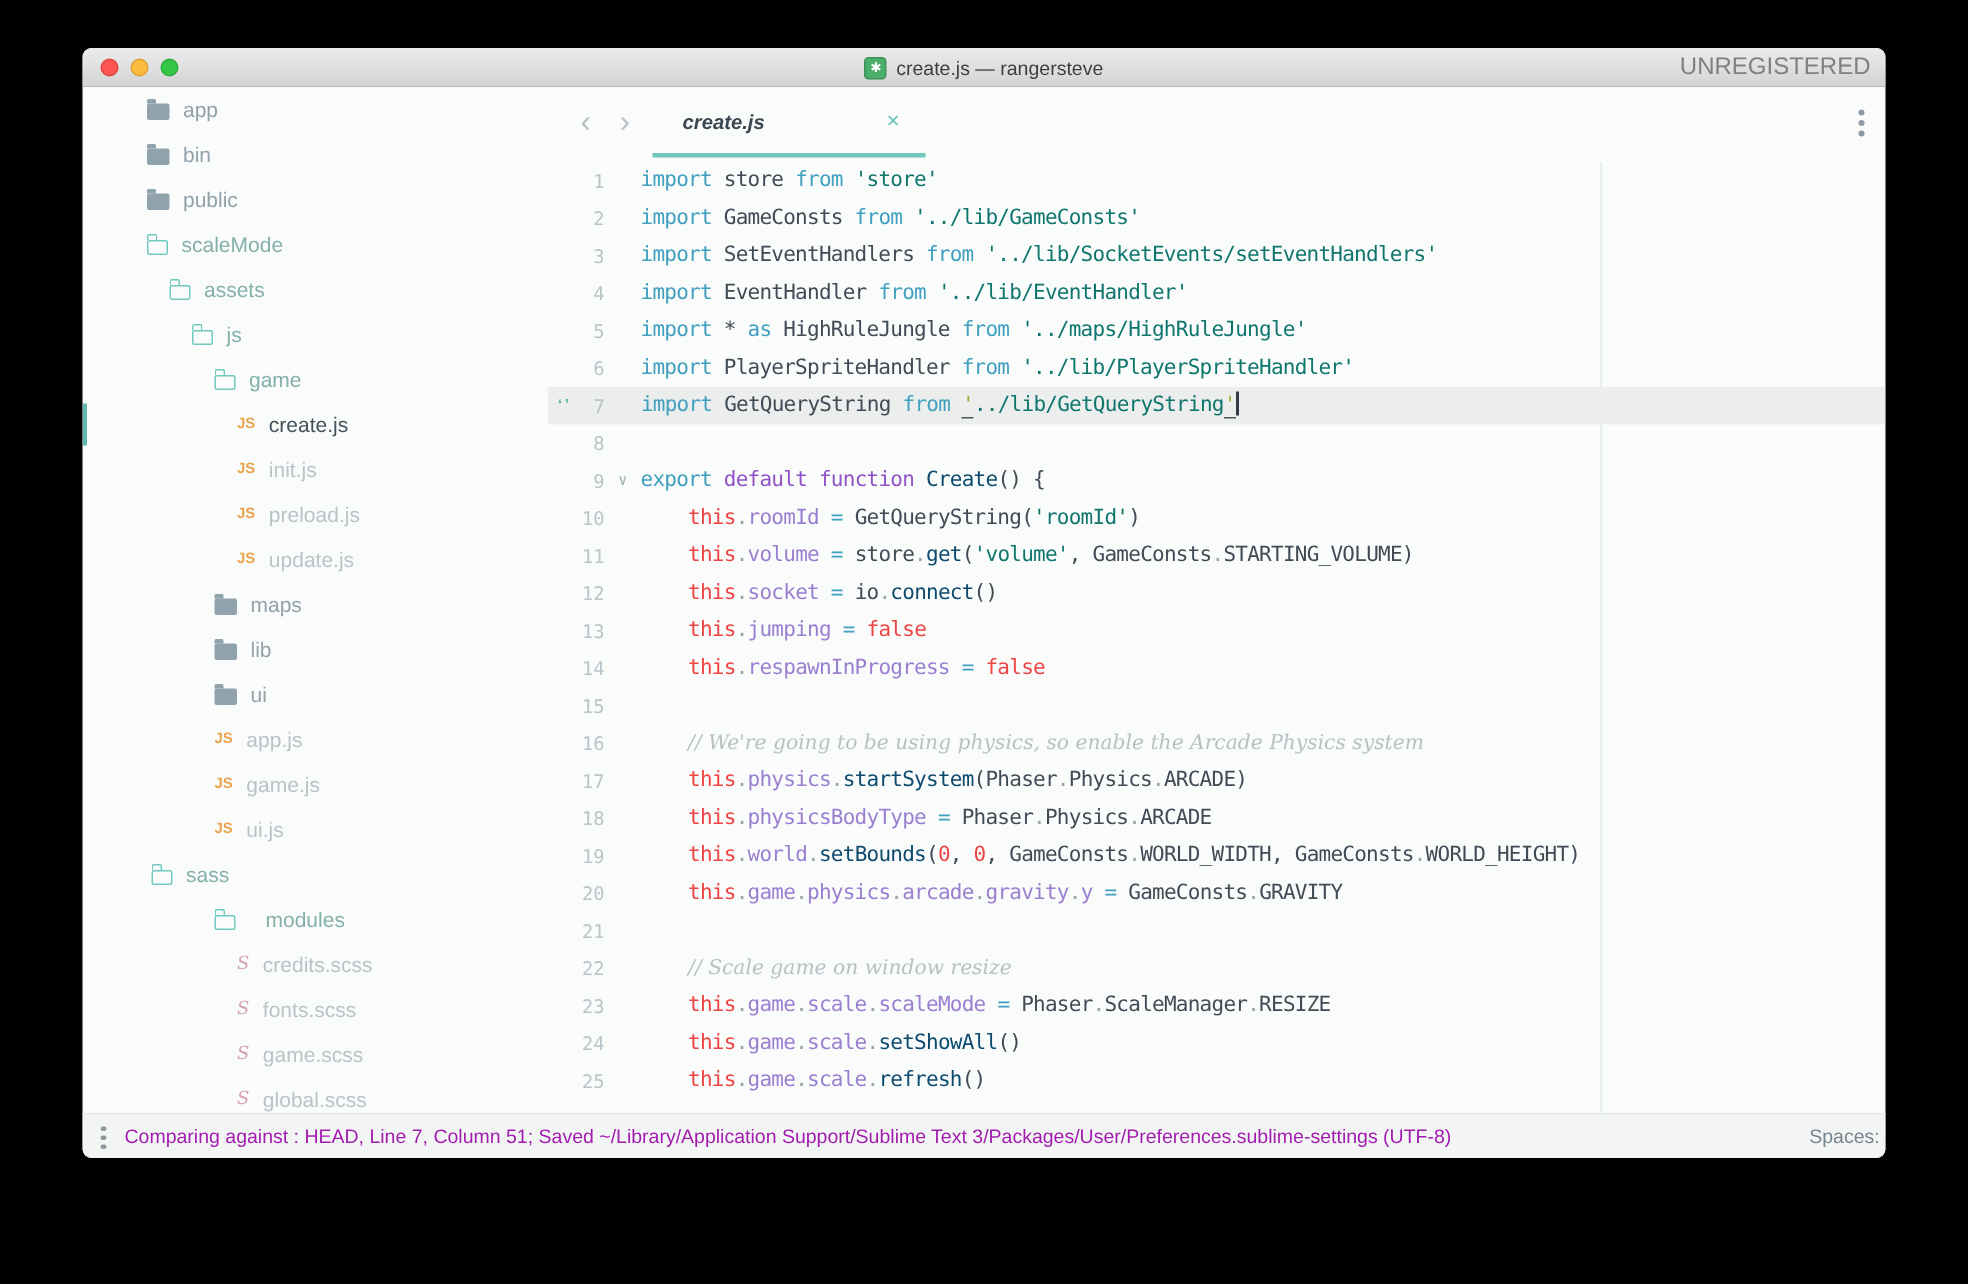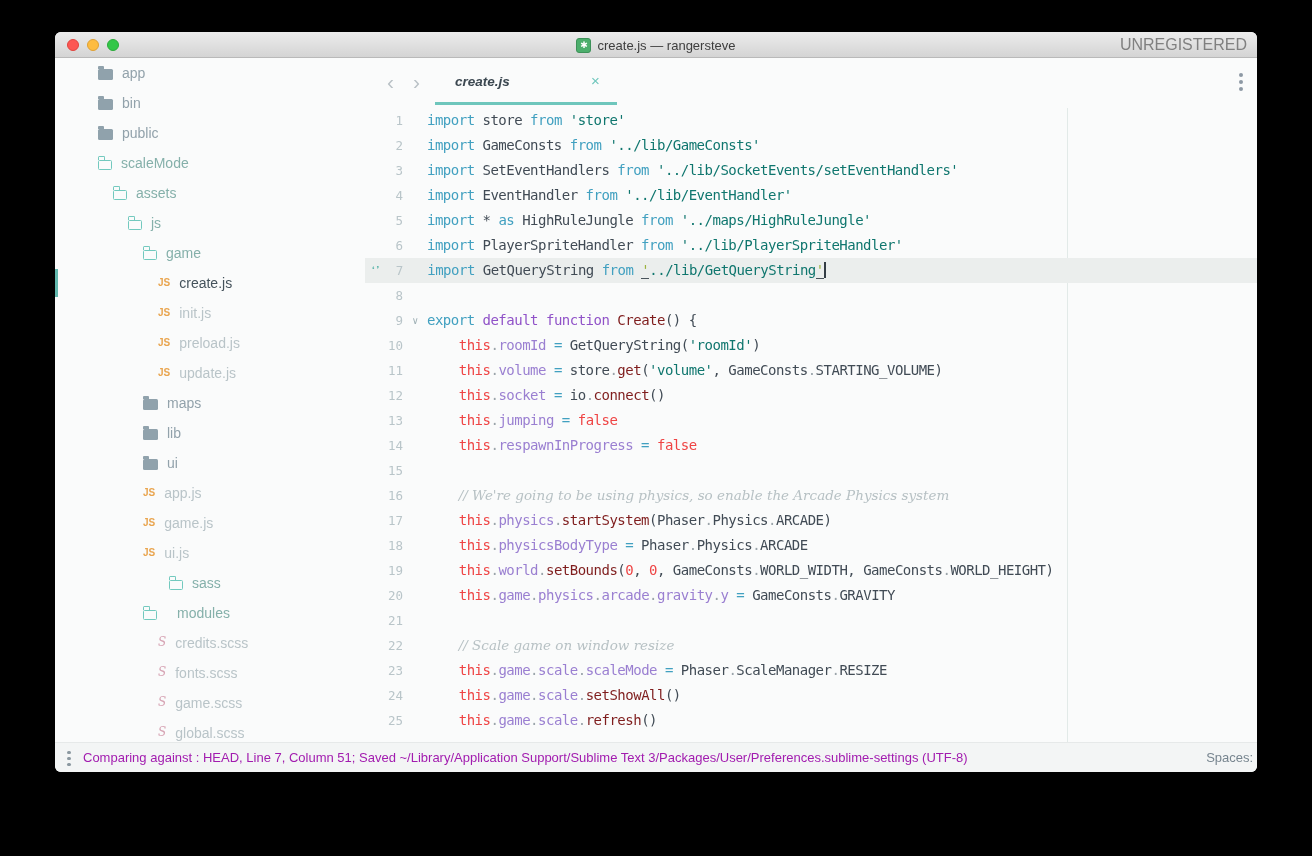--- a/index.html
+++ b/index.html
@@ -55,21 +55,21 @@
   .overflow-dots div { width:4px; height:4px; border-radius:50%; background:#8d99a4; margin:3px auto; }
 
   .code-area { position:absolute; top:50px; left:0; right:0; bottom:0; }
   .ruler { position:absolute; left:702px; top:0; bottom:0; width:1px; background:#e2eae8; }
   .cl { position:relative; display:flex; height:25px; line-height:25px; font-family:"DejaVu Sans Mono", monospace; font-size:14px; letter-spacing:-0.5px; }
   .cl.hl { background:#ebeeed; }
   .gico { flex:0 0 14px; padding-left:5px; font-size:11px; color:#62b8ae; letter-spacing:-2px; }
   .lnum { flex:0 0 24px; text-align:right; color:#b9c5c9; font-size:12.5px; letter-spacing:0; }
   .fold { flex:0 0 24px; text-align:center; color:#9fb0b5; font-size:10px; }
   .ctext { white-space:pre; }
-  .s-kw { color:#41a0c0; } .s-fn { color:#7f1d1d; }
+  .s-kw { color:#41a0c0; } .s-fn { color:#0c4a6e; }
   .s-pk { color:#9052c8; } .s-pr { color:#9a7fd1; }
   .s-or { color:#ef4444; }
   .s-st { color:#0f766e; }
   .s-stu { color:#9ab33d; border-bottom:1px solid #4a545c; }
   .s-tx { color:#414b55; } .s-dt { color:#9aa4aa; }
   .s-cm { color:#b7c1c4; font-style:italic; font-family:"DejaVu Serif", serif; font-size:13.5px; letter-spacing:0; }
   .s-nu { color:#ee4444; }
   .cursor { display:inline-block; width:2px; height:16px; background:#333c44; vertical-align:-3px; }
 
   
@@ -161,21 +161,21 @@
           <span class="slabel dim">app.js</span>
         </div>
         <div class="srow" style="padding-left: 88px;">
           <span class="sicon js-badge">JS</span>
           <span class="slabel dim">game.js</span>
         </div>
         <div class="srow" style="padding-left: 88px;">
           <span class="sicon js-badge">JS</span>
           <span class="slabel dim">ui.js</span>
         </div>
-        <div class="srow" style="padding-left: 114px;">
+        <div class="srow" style="padding-left: 46px;">
           <span class="sicon fo"></span>
           <span class="slabel open">sass</span>
         </div>
         <div class="srow" style="padding-left: 88px; gap: 11px;">
           <span class="sicon fo"></span>
           <span class="slabel open">modules</span>
         </div>
         <div class="srow" style="padding-left: 103px;">
           <span class="sicon scss-badge">S</span>
           <span class="slabel dim">credits.scss</span>

